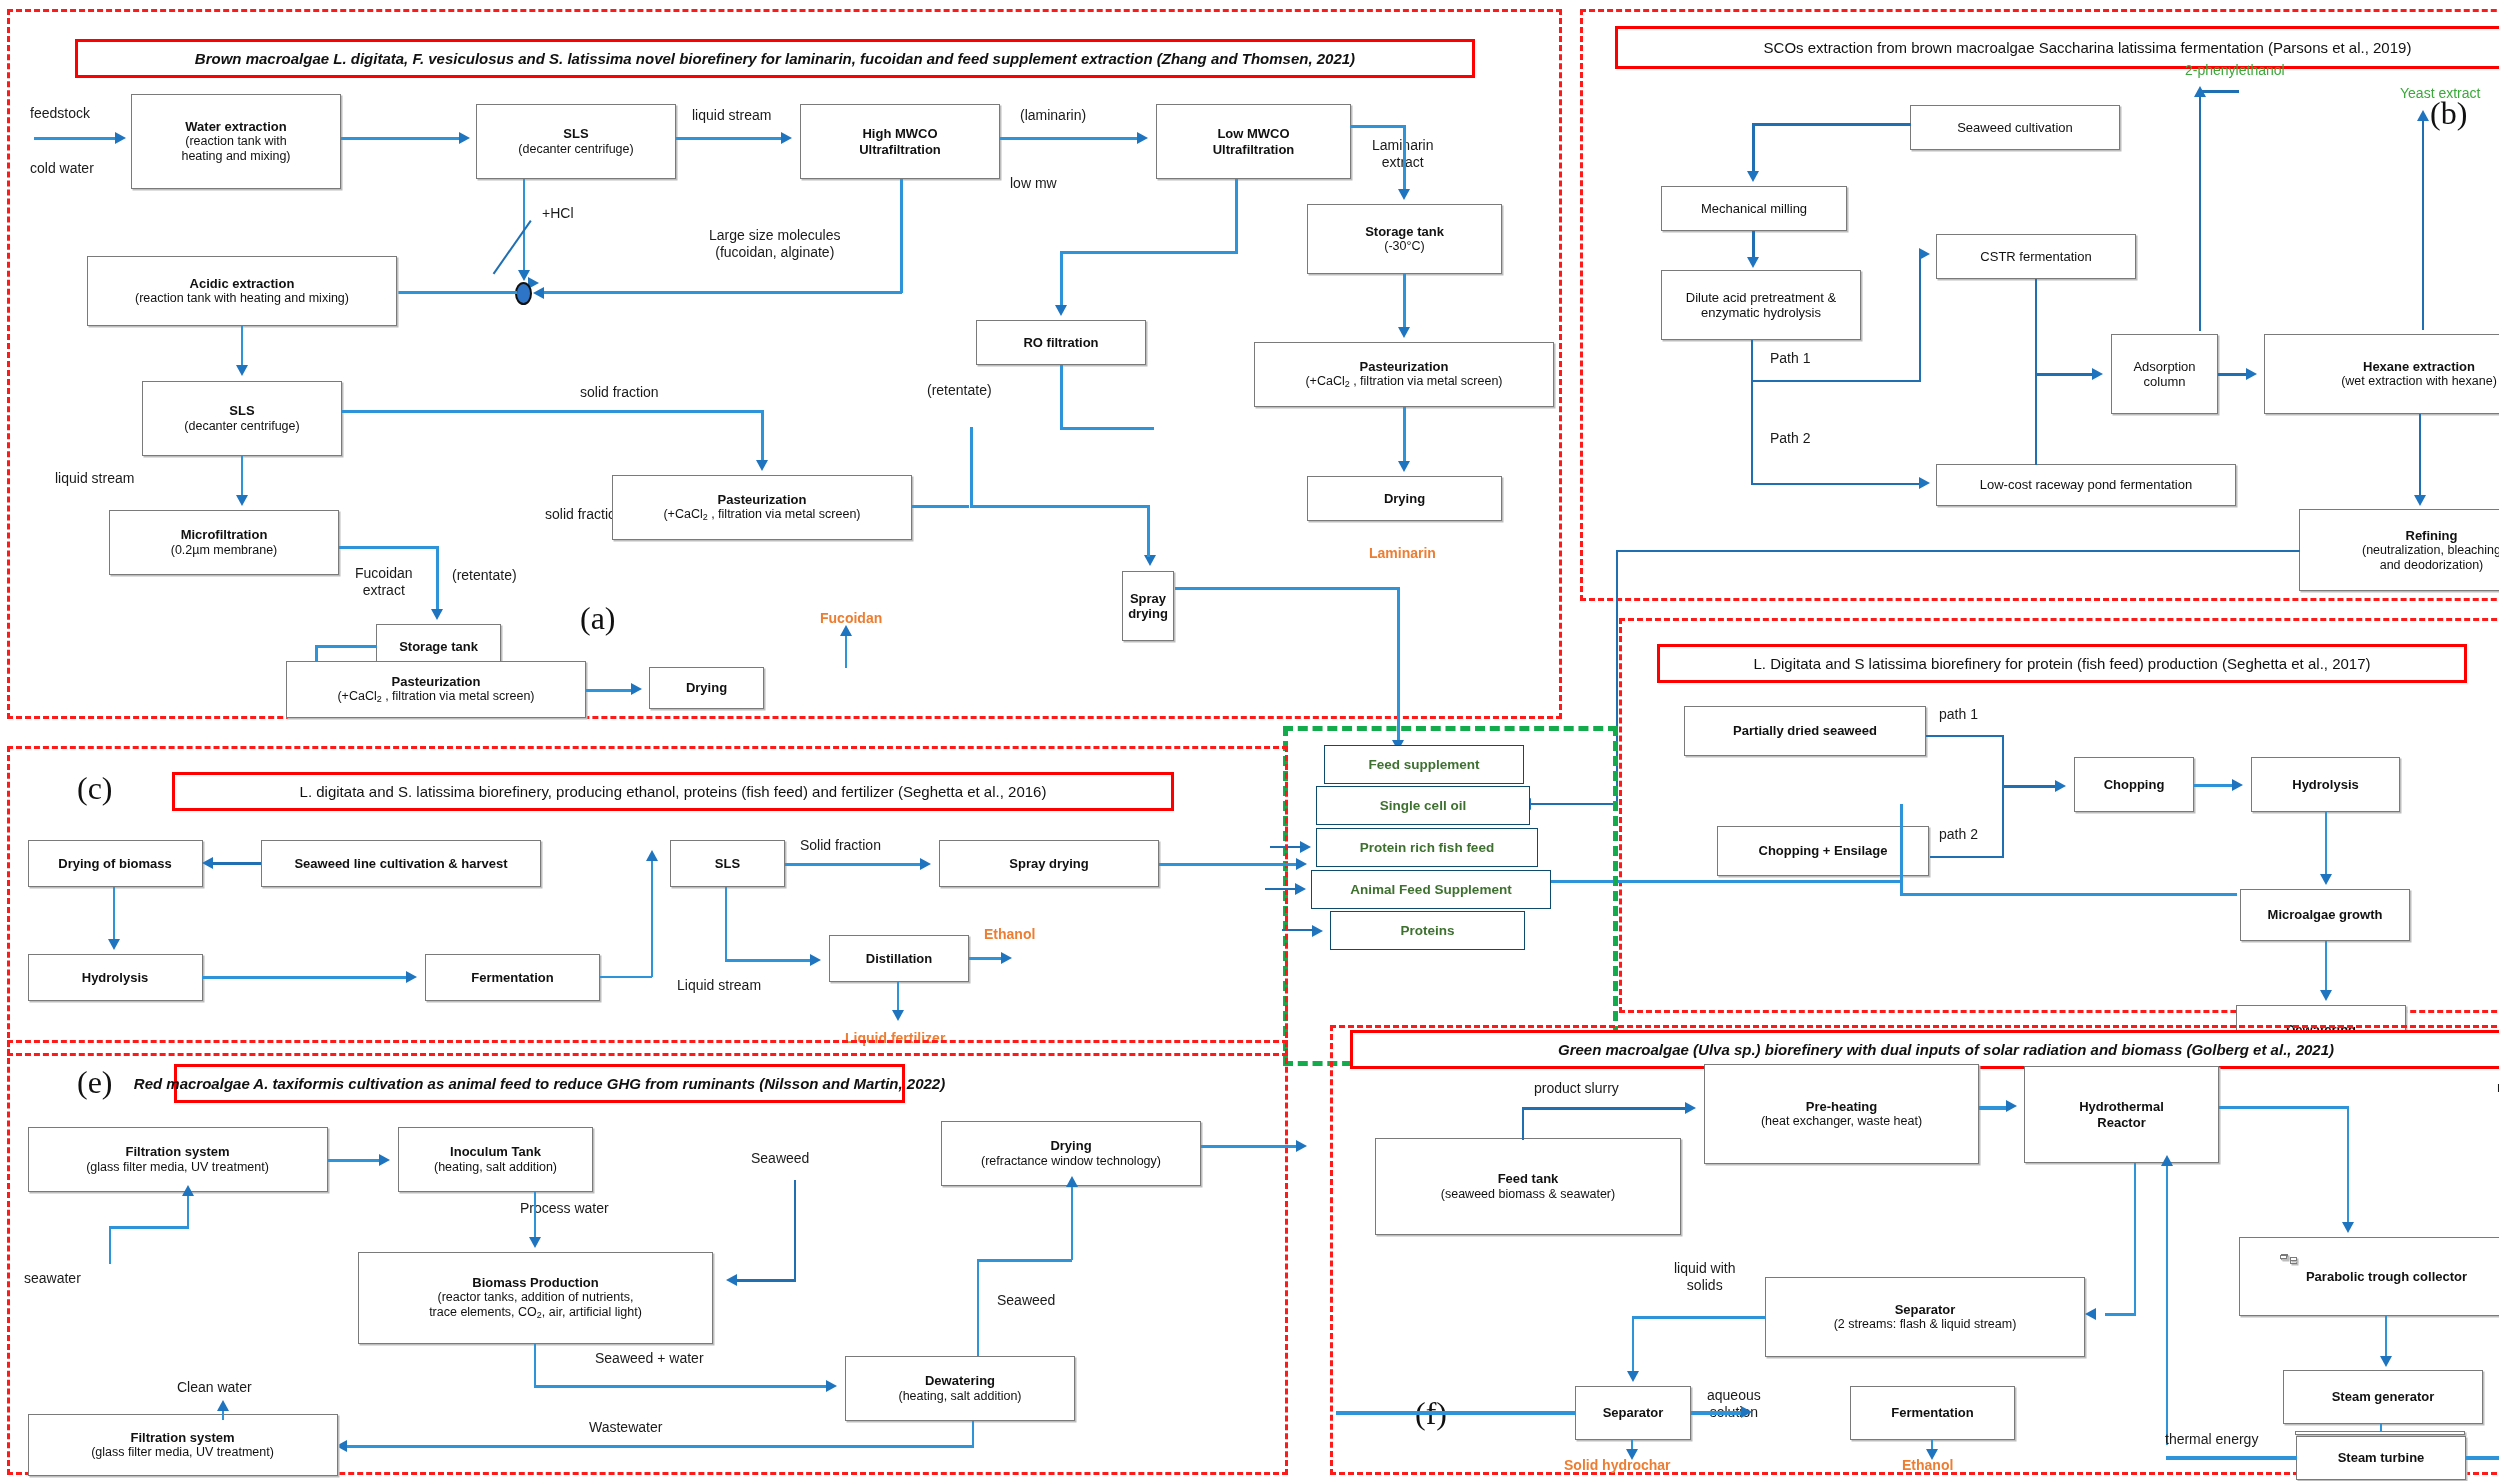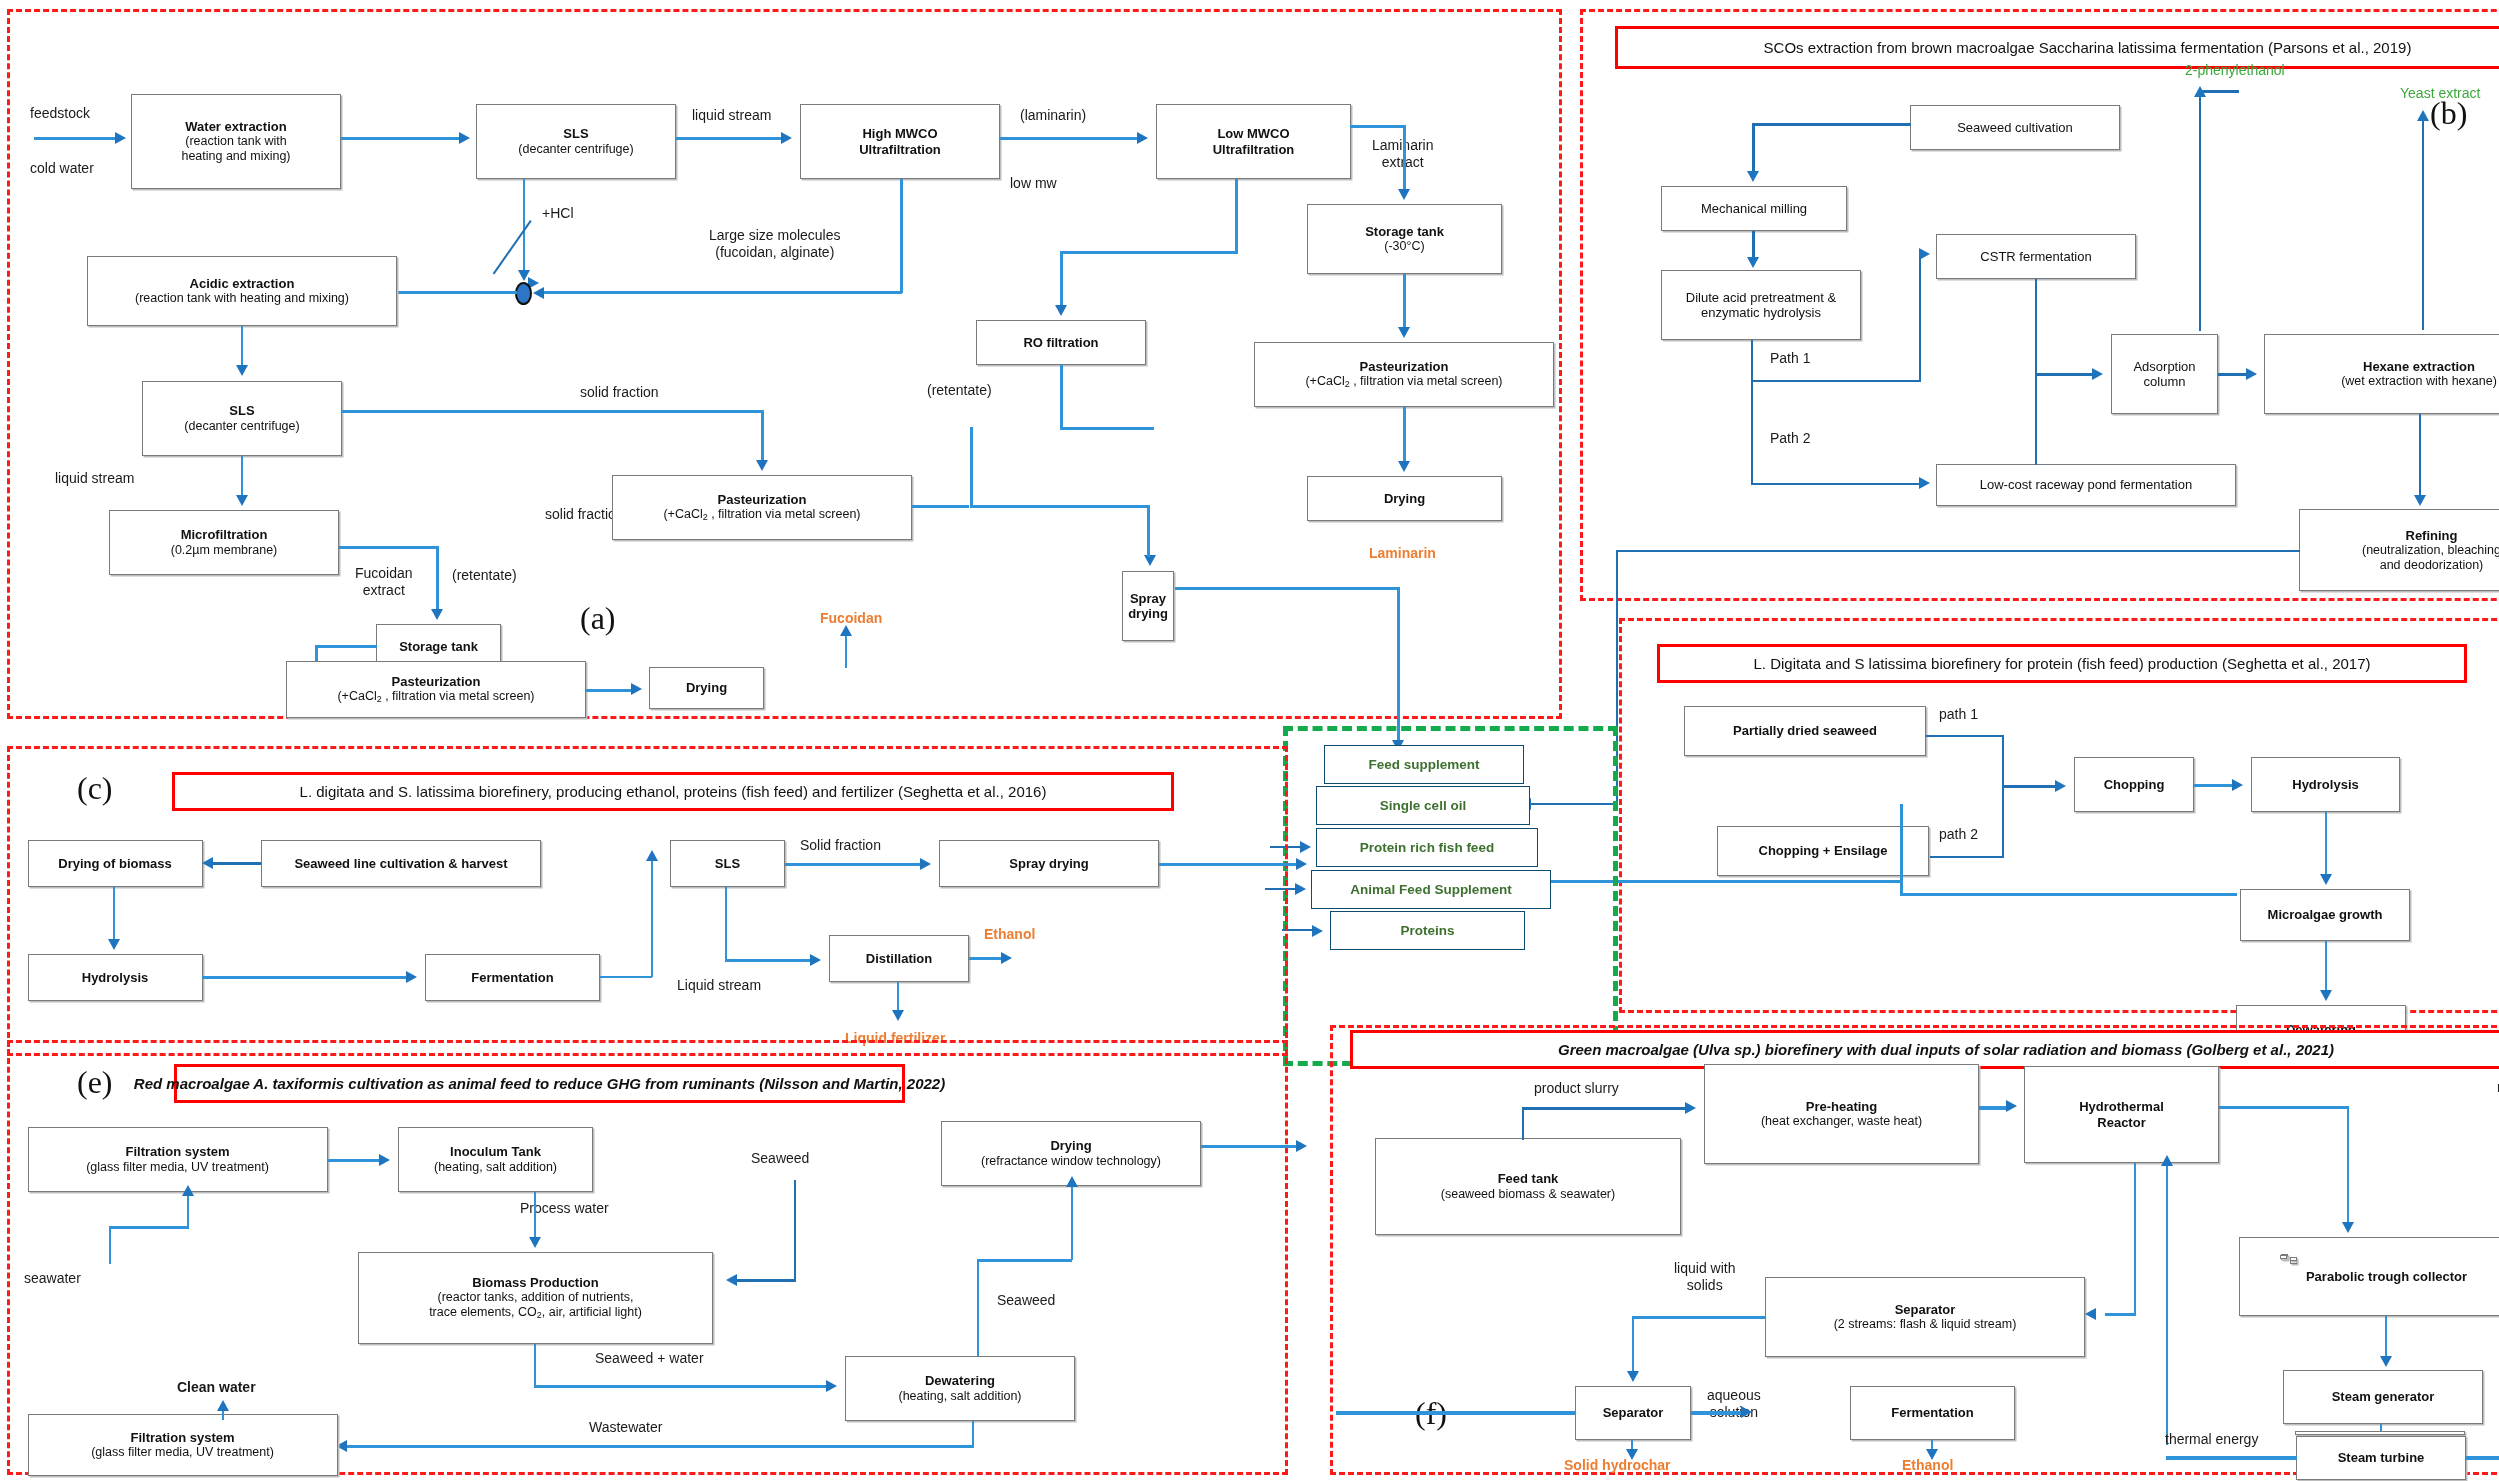--- a/index.html
+++ b/index.html
@@ -55,20 +55,23 @@
         background:#2e75c7;border:2px solid #111;box-sizing:border-box;}
 
   sub{font-size:0.72em;vertical-align:-0.25em;}
 </style>
 </head>
 <body>
 
 <div id="stage">
 
   <div class="panel" style="left:7px;top:9px;width:1555px;height:710px;"></div>
+  <div class="banner italic" style="left:75px;top:39px;width:1400px;height:39px;">
+    <span>Brown macroalgae L. digitata, F. vesiculosus and S. latissima novel biorefinery for laminarin, fucoidan and feed supplement extraction (Zhang and Thomsen, 2021)</span>
+  </div>
   <div class="plabel" style="left:580px;top:600px;">(a)</div>
 
   <div class="lbl" style="left:30px;top:105px;">feedstock</div>
   <div class="lbl" style="left:30px;top:160px;">cold water</div>
 
   <div class="ln" style="left:34px;top:137px;width:82px;height:2.5px;"></div>
   <div class="ah ar" style="left:115px;top:132px;"></div>
 
   <div class="box" style="left:131px;top:94px;width:210px;height:95px;">
     <span class="t1">Water extraction</span>
@@ -476,21 +479,21 @@
   </div>
 
   <div class="lbl" style="left:589px;top:1419px;">Wastewater</div>
   <div class="ln" style="left:972px;top:1421px;width:2px;height:25px;"></div>
   <div class="ln" style="left:345px;top:1445px;width:629px;height:2.5px;"></div>
   <div class="ah al" style="left:336px;top:1440px;"></div>
   <div class="box" style="left:27.5px;top:1414px;width:310px;height:62px;">
     <span class="t1">Filtration system</span>
     <span class="t2">(glass filter media, UV treatment)</span>
   </div>
-  <div class="lbl" style="left:177px;top:1379px;font-weight:bold;">Clean water</div>
+  <div class="lbl" style="left:177px;top:1379px;">Clean water</div>
   <div class="ln" style="left:222px;top:1414px;width:2px;height:0px;height:6px;"></div>
   <div class="ln" style="left:222px;top:1409px;width:2px;height:6px;"></div>
   <div class="ah au" style="left:217px;top:1400px;"></div>
 
   <div class="lbl" style="left:24px;top:1270px;">seawater</div>
   <div class="ln" style="left:109px;top:1227px;width:2px;height:37px;"></div>
   <div class="ln" style="left:109px;top:1226px;width:80px;height:2.5px;"></div>
   <div class="ln" style="left:187px;top:1195px;width:2px;height:32.5px;"></div>
   <div class="ah au" style="left:182px;top:1185px;"></div>
 

